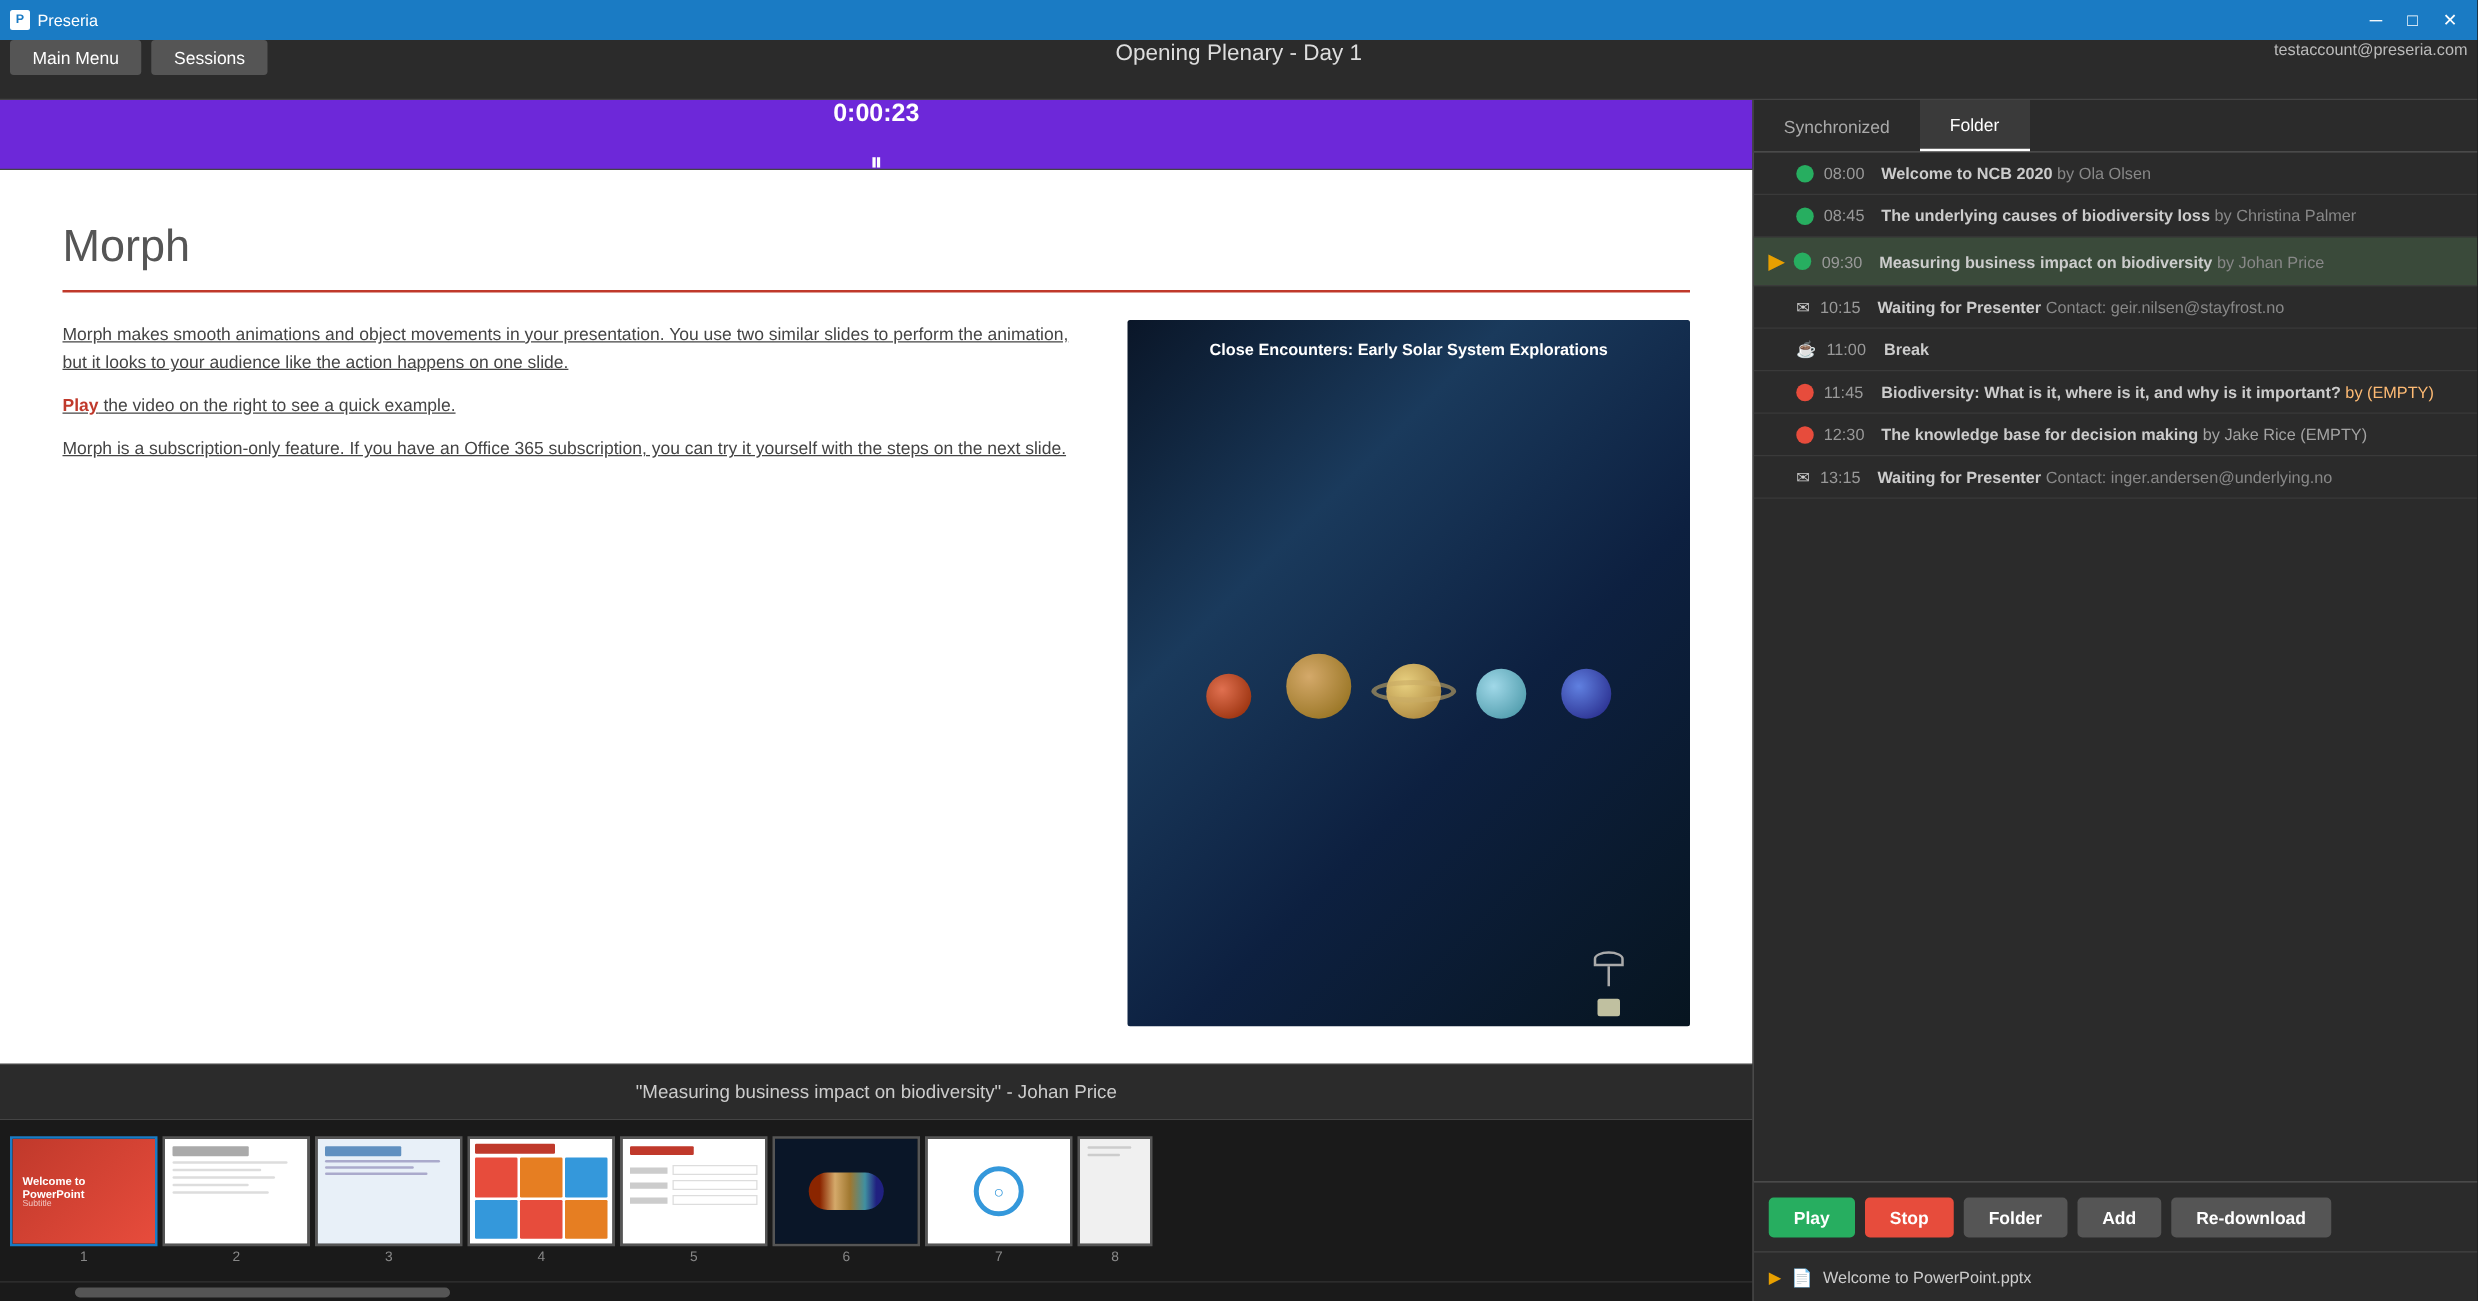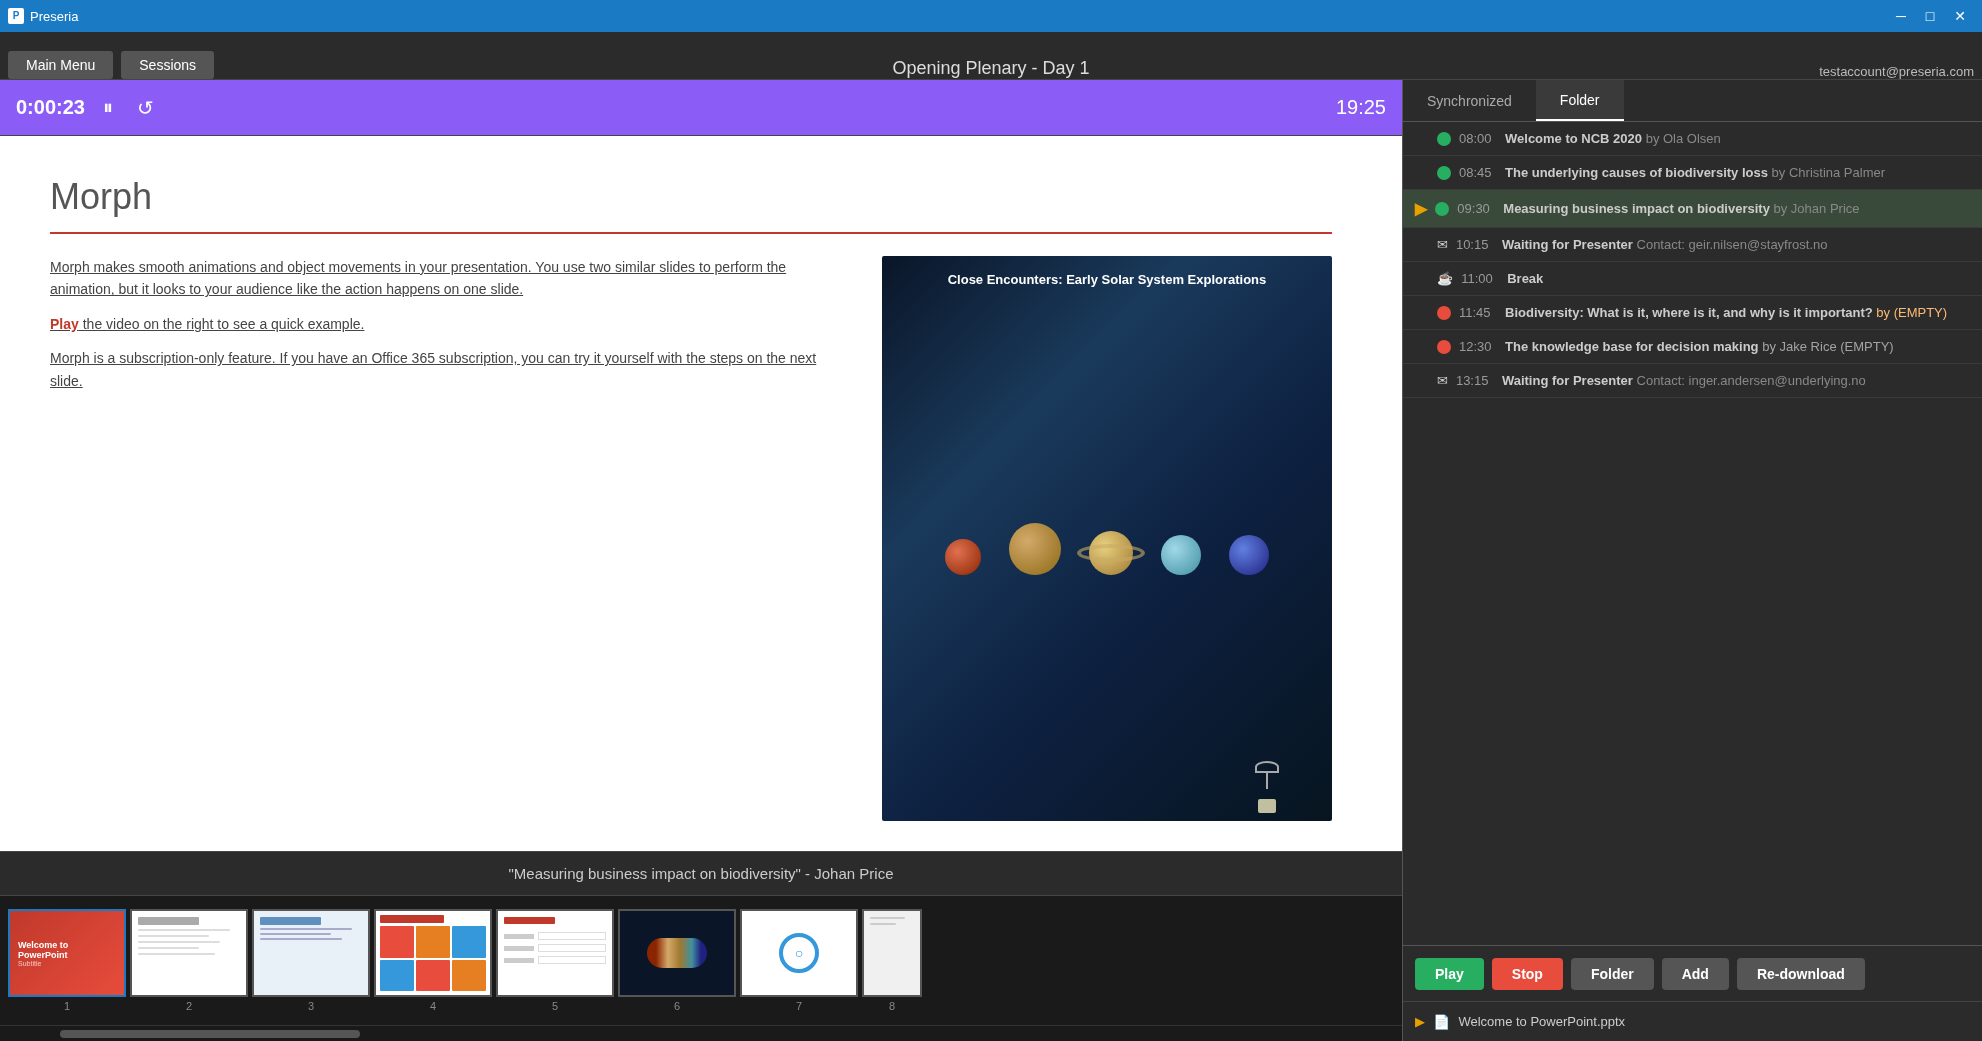--- a/index.html
+++ b/index.html
@@ -16,21 +16,21 @@
     }
     #titlebar .app-title { color: white; font-size: 13px; display: flex; align-items: center; gap: 6px; }
     #titlebar .window-controls { display: flex; gap: 4px; }
     #titlebar .win-btn { color: white; background: none; border: none; font-size: 14px; cursor: pointer; padding: 2px 8px; }
 
     
     #menubar {
       background: #2b2b2b;
       height: 48px;
       display: flex;
-      align-items: flex-end;
+      align-items: flex-start;
       padding: 0 8px;
       border-bottom: 1px solid #444;
       position: relative;
     }
     #menubar .menu-buttons { display: flex; gap: 8px; }
     #menubar .menu-btn {
       background: #555;
       color: white;
       border: none;
       padding: 6px 18px;
@@ -56,27 +56,28 @@
     
     #left-panel {
       flex: 1;
       display: flex;
       flex-direction: column;
       background: #1e1e1e;
     }
 
     
     #presenter-controls {
-      background: #8b5cf6;
+      background: #6d28d9;
       height: 56px;
       display: flex;
       align-items: center;
       padding: 0 16px;
       gap: 12px;
       border-bottom: 1px solid #444;
+      flex-direction: column;
     }
     #presenter-controls .timer { color: white; font-size: 20px; font-weight: bold; }
     #presenter-controls .ctrl-btn {
       background: none;
       border: none;
       color: white;
       font-size: 20px;
       cursor: pointer;
       padding: 4px 6px;
     }
@@ -85,21 +86,21 @@
     
     #slide-container {
       flex: 1;
       background: white;
       overflow: hidden;
       position: relative;
     }
     #slide-content {
       width: 100%;
       height: 100%;
-      padding: 40px 70px 30px 50px;
+      padding: 40px 50px 30px 50px;
       background: white;
       color: #333;
       display: flex;
       flex-direction: column;
       gap: 10px;
     }
     .slide-title {
       font-size: 36px;
       font-weight: 300;
       color: #555;

